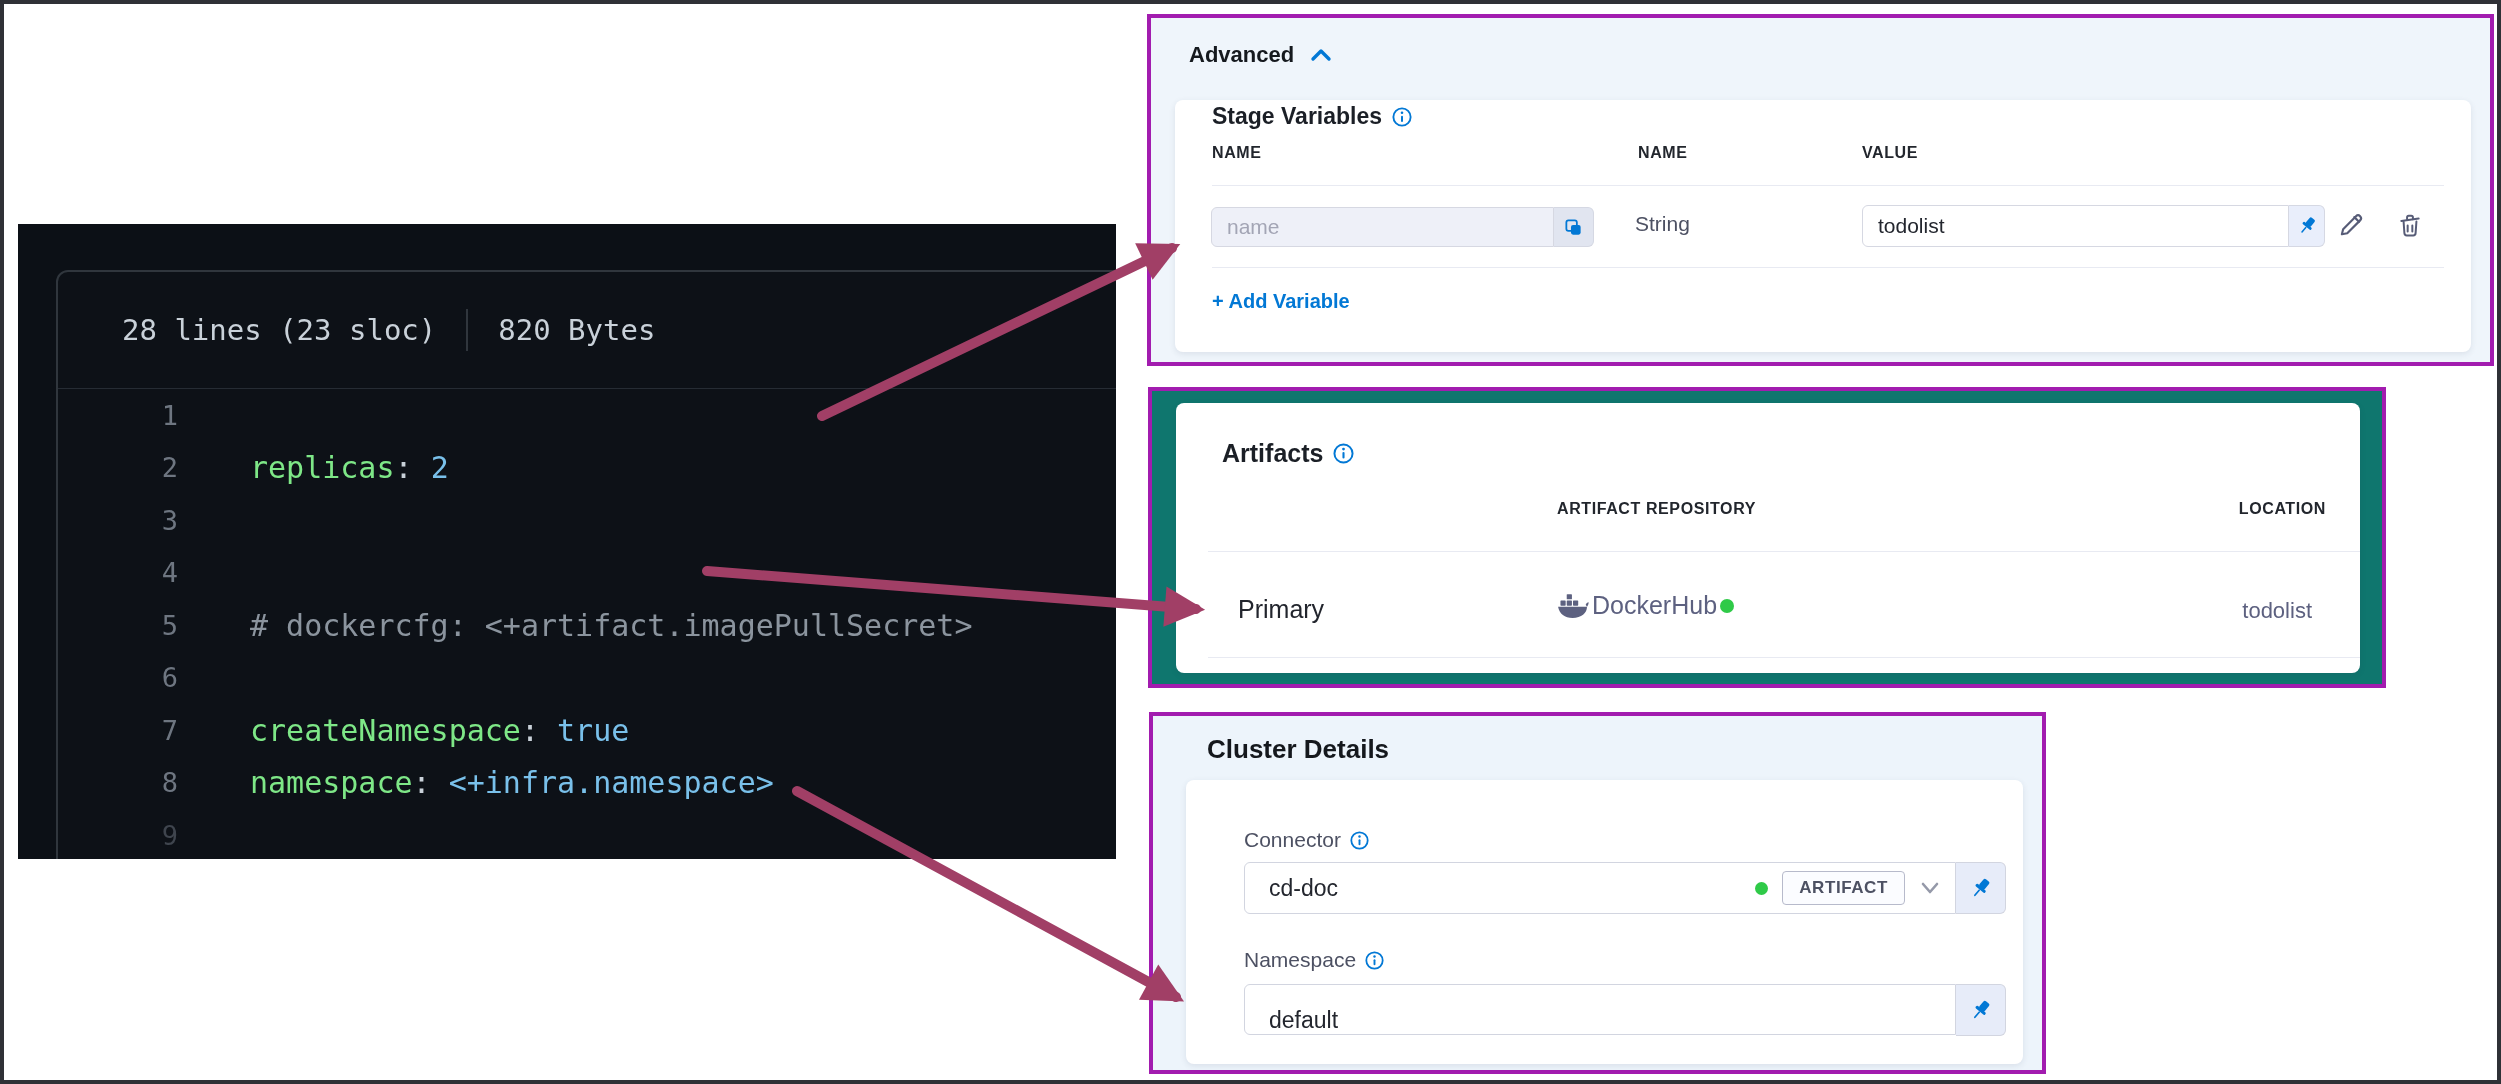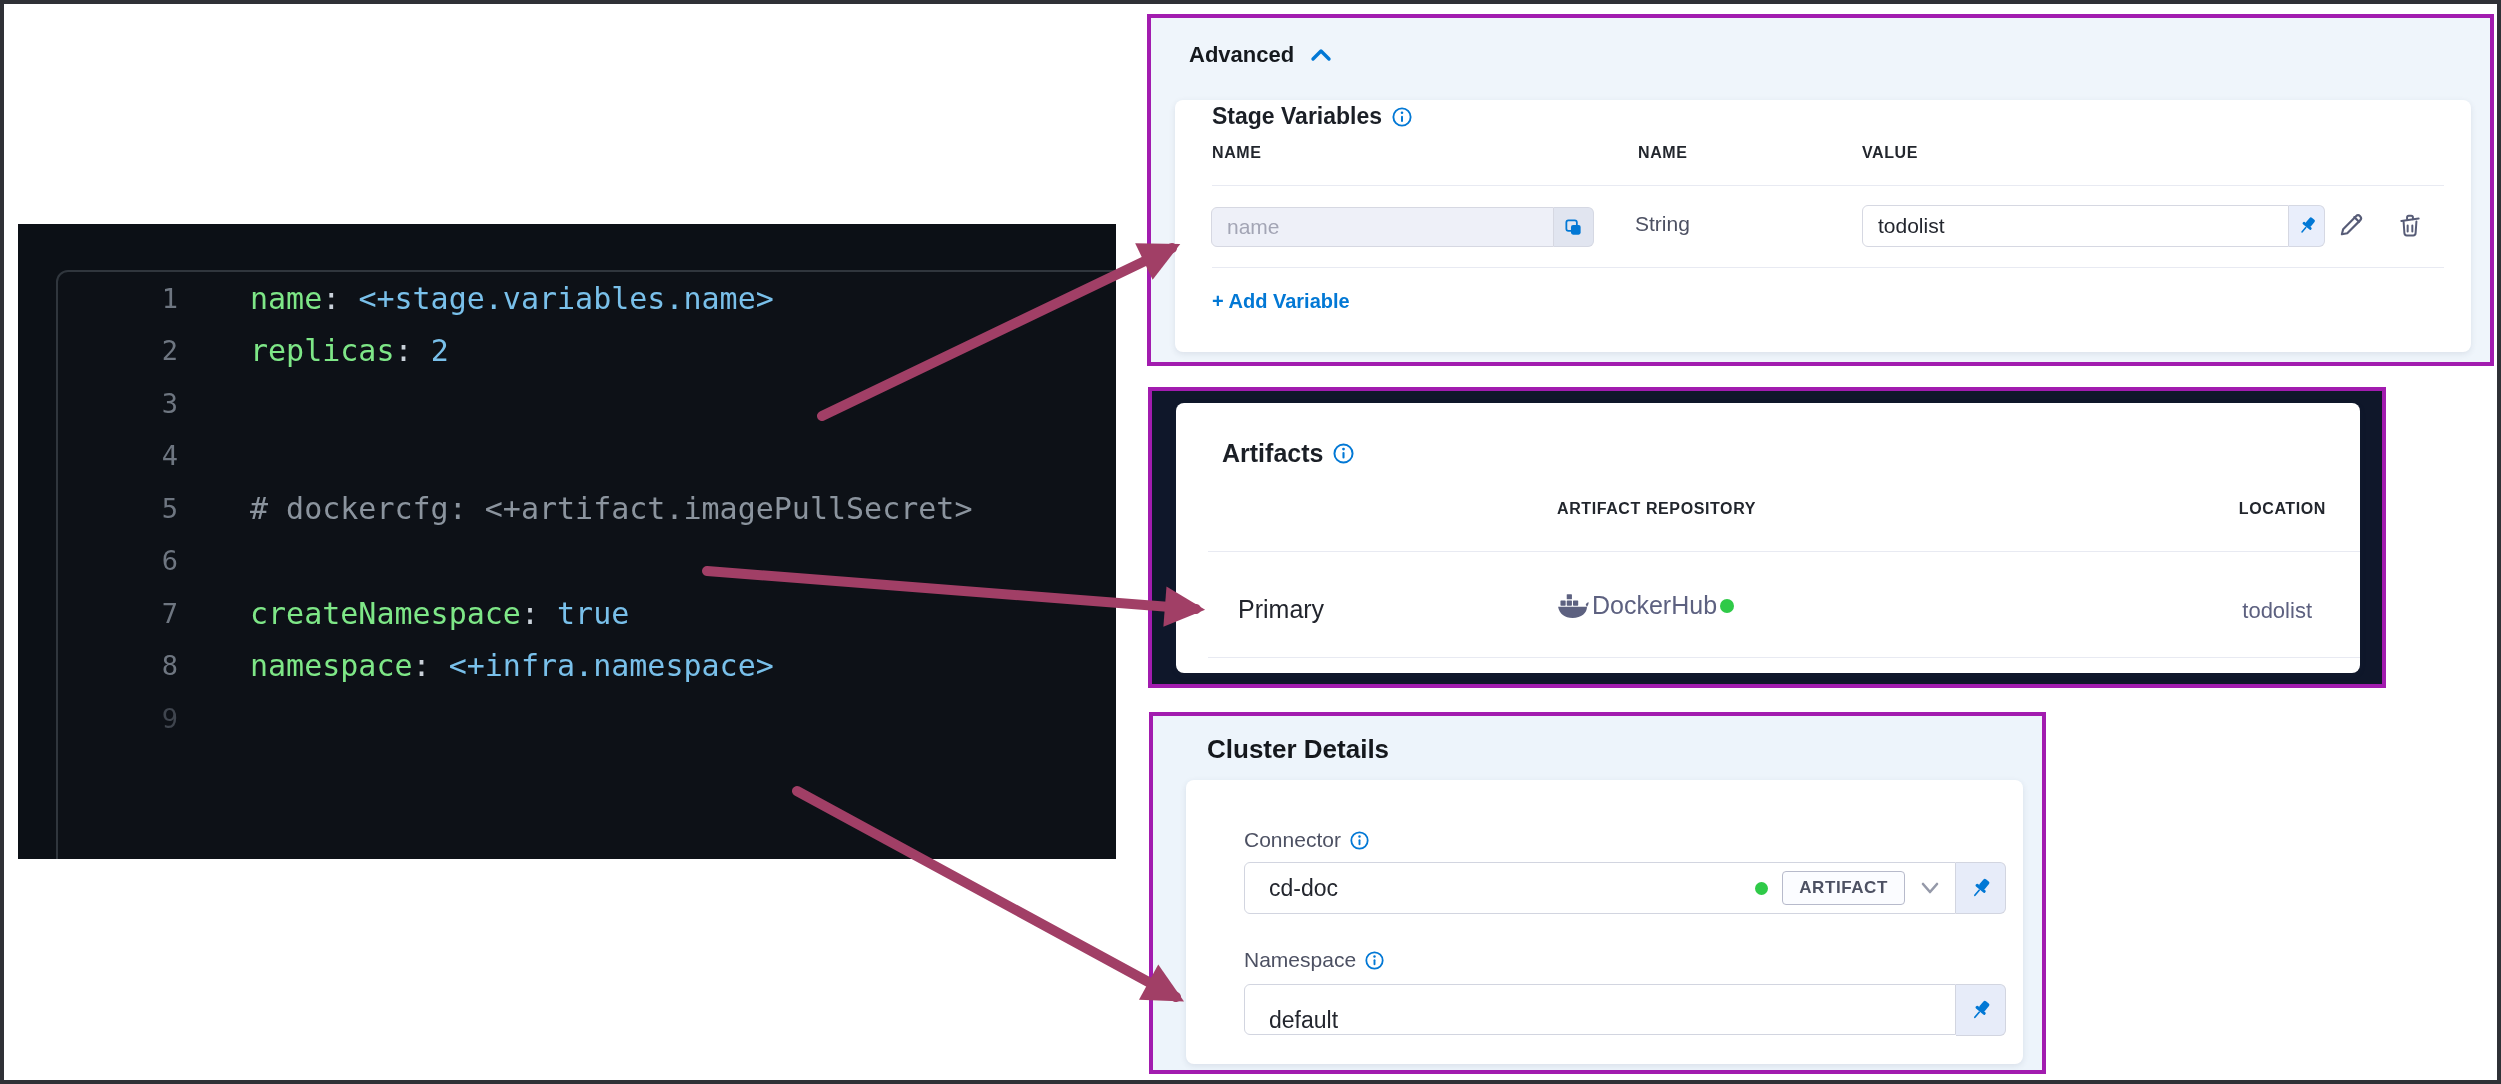--- a/index.html
+++ b/index.html
@@ -50,40 +50,45 @@
             width:34px;height:34px;cursor:pointer;}
   .dot{border-radius:50%;background:var(--green);display:inline-block;}
   .link{position:absolute;color:var(--accent);font-weight:bold;font-size:20px;
         cursor:pointer;}
   
   .advanced{left:1143px;top:10px;width:1347px;height:352px;background:#eff5fb;}
   .advanced .heading{position:absolute;left:38px;top:24px;font-size:22px;
                      font-weight:bold;color:#15191e;display:flex;align-items:center;gap:16px;}
   .adv-card{left:24px;top:82px;width:1296px;height:252px;}
   
-  .artifacts{left:1144px;top:383px;width:1238px;height:301px;background:#0f172a;}
+  .artifacts{left:1144px;top:383px;width:1238px;height:301px;background:#0f766e;}
   .art-card{left:24px;top:12px;width:1184px;height:270px;}
   
   .cluster{left:1145px;top:708px;width:897px;height:362px;background:#edf4fb;}
   .clu-card{left:33px;top:64px;width:837px;height:284px;}
   .badge{box-sizing:border-box;height:34px;padding:0 16px;border:1px solid #b7bacb;
          border-radius:4px;background:#fbfcff;display:inline-flex;align-items:center;
          font-size:17px;font-weight:bold;letter-spacing:.6px;color:#4d5163;}
   .arrows{position:absolute;left:0;top:0;pointer-events:none;}
   .cell-text{position:absolute;}
 </style>
 </head>
 <body>
 
 <div class="page">
 
   <div class="code-wrap">
     <div class="code-box">
+      <div class="code-header">
+        <span>28 lines (23 sloc)</span>
+        <span class="vdiv"></span>
+        <span>820 Bytes</span>
+      </div>
       <div class="code-lines" id="code-lines">
-          <div class="code-line"><span class="ln">1</span><span class="code-text"><span class="tok-key">name</span><span class="tok-punc">: </span><span class="tok-val">&lt;+stage.variables.name&gt;</span></span></div>
+          <div class="code-line"><span class="ln">1</span></div>
           <div class="code-line"><span class="ln">2</span><span class="code-text"><span class="tok-key">replicas</span><span class="tok-punc">: </span><span class="tok-val">2</span></span></div>
           <div class="code-line"><span class="ln">3</span><span class="code-text"></span></div>
           <div class="code-line"><span class="ln">4</span></div>
           <div class="code-line"><span class="ln">5</span><span class="code-text"><span class="tok-comment"># dockercfg: &lt;+artifact.imagePullSecret&gt;</span></span></div>
           <div class="code-line"><span class="ln">6</span><span class="code-text"></span></div>
           <div class="code-line"><span class="ln">7</span><span class="code-text"><span class="tok-key">createNamespace</span><span class="tok-punc">: </span><span class="tok-val">true</span></span></div>
           <div class="code-line"><span class="ln">8</span><span class="code-text"><span class="tok-key">namespace</span><span class="tok-punc">: </span><span class="tok-val">&lt;+infra.namespace&gt;</span></span></div>
           <div class="code-line faded"><span class="ln">9</span><span class="code-text"></span></div>
         </div>
     </div>

